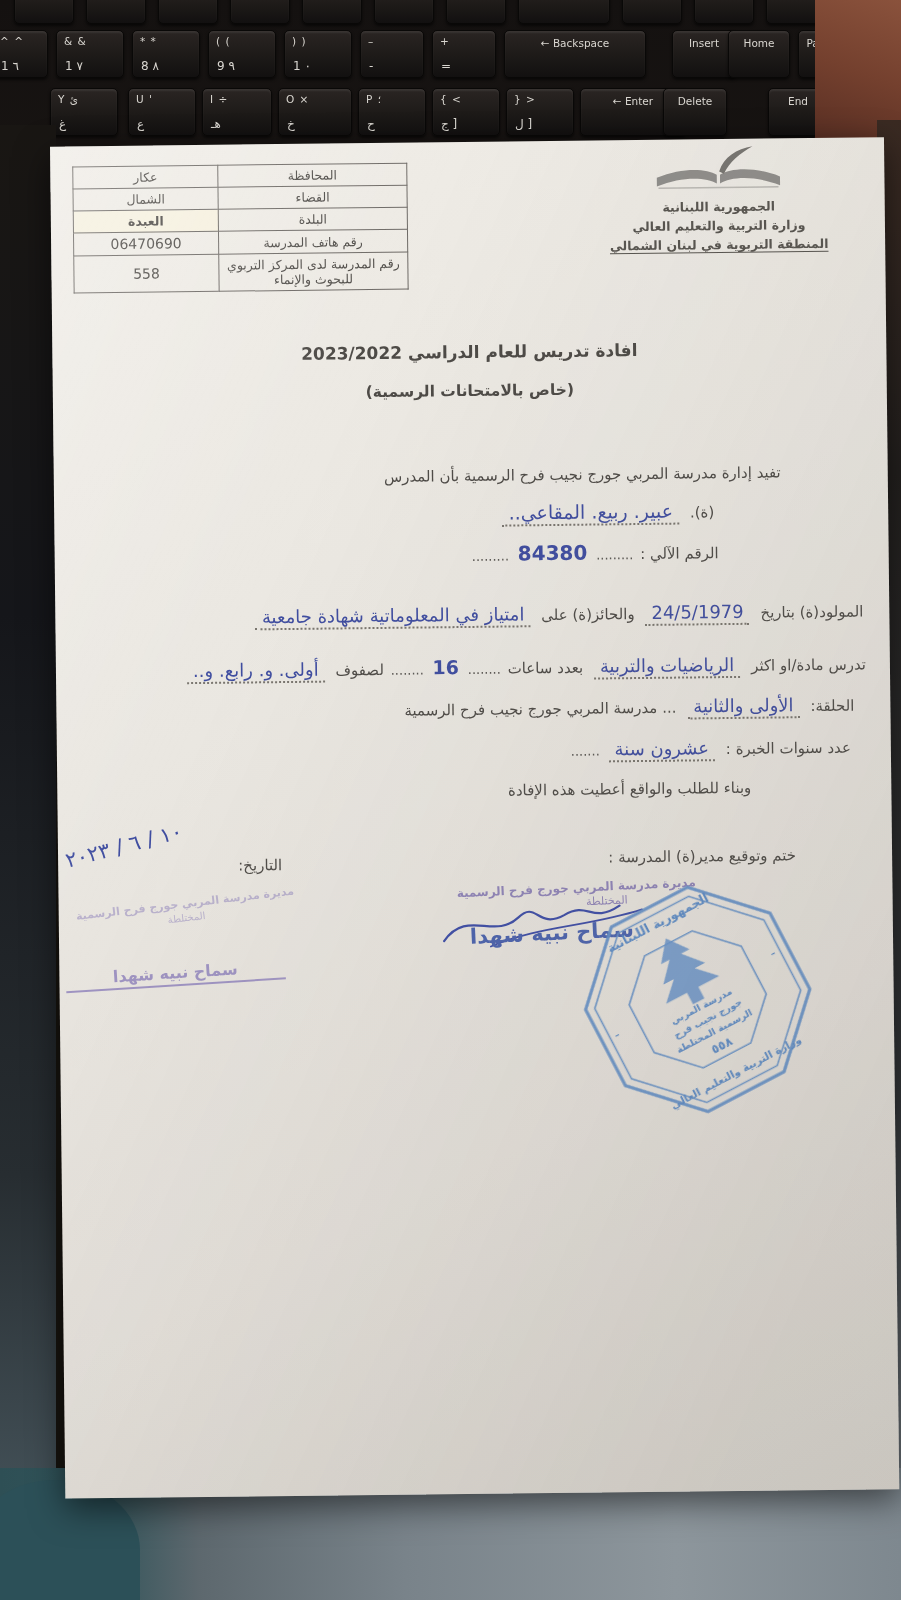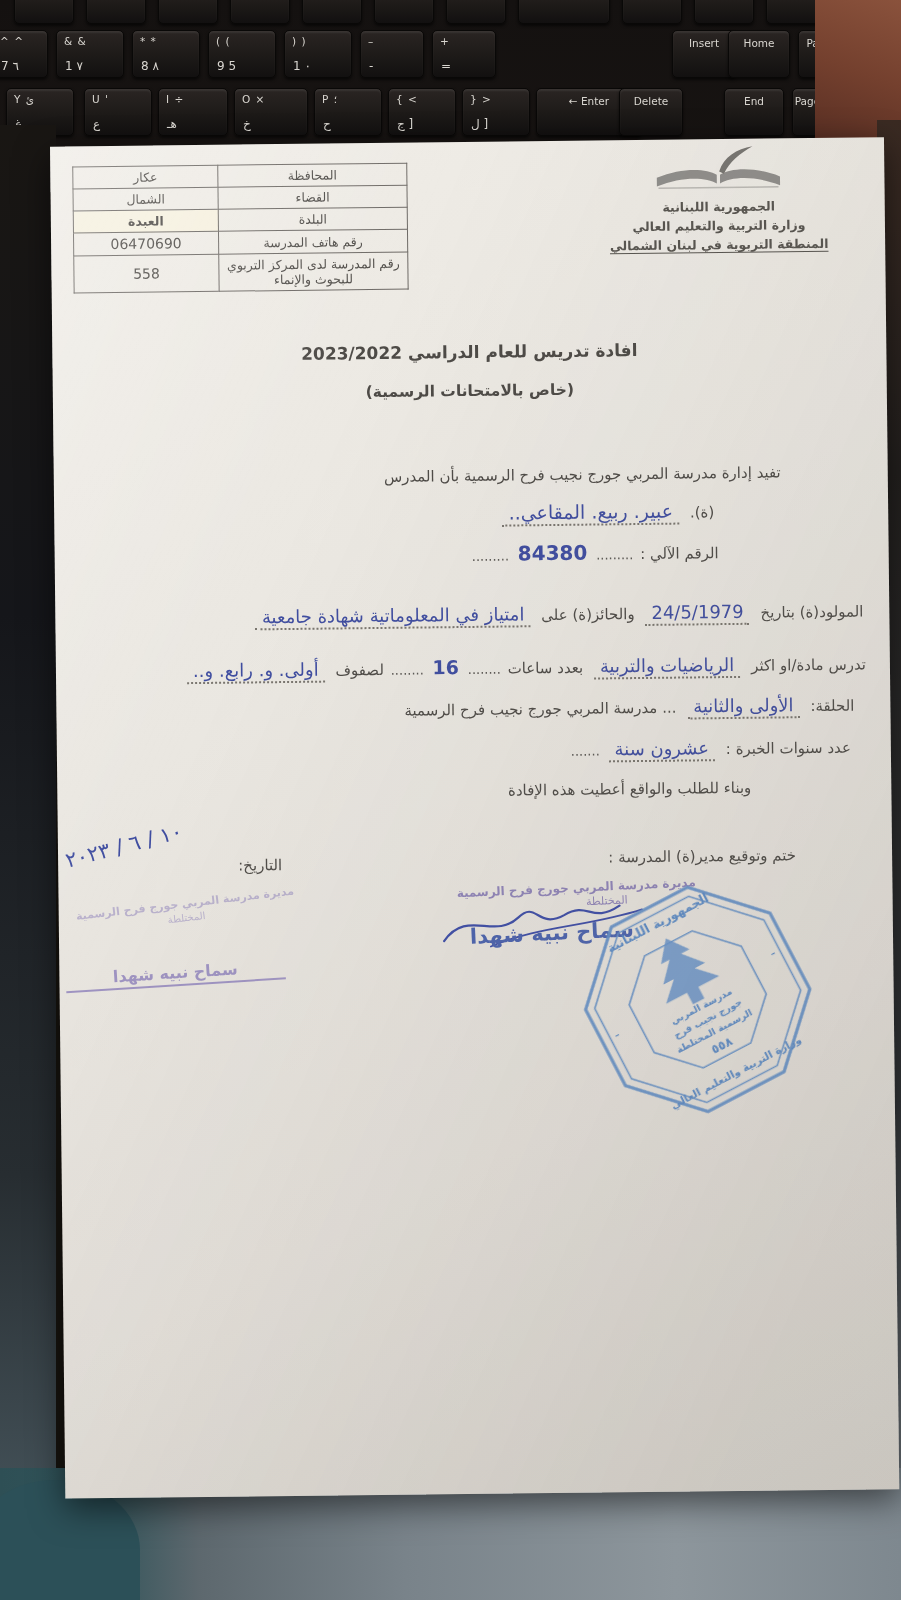--- a/index.html
+++ b/index.html
@@ -23,21 +23,21 @@
        background:linear-gradient(180deg,#141110 0%,#191513 55%,#0f0d0c 100%);}
   .key{position:absolute;height:46px;border-radius:5px;
        background:linear-gradient(180deg,#2a2523 0%,#1d1a18 55%,#121010 100%);
        border:1px solid #090807;box-shadow:inset 0 2px 2px rgba(255,255,255,.07),0 2px 3px rgba(0,0,0,.6);
        color:#d9d6d0;}
   .key .kt{position:absolute;top:4px;left:7px;font-size:10.5px;letter-spacing:1px;white-space:nowrap;}
   .key .kb{position:absolute;bottom:4px;left:8px;font-size:12px;white-space:nowrap;}
   .key .kc{display:flex;width:100%;height:100%;align-items:flex-start;justify-content:center;
            padding-top:6px;box-sizing:border-box;font-size:10.5px;text-align:center;line-height:12px;}
   .key.deco{top:-16px;height:38px;}
-  .row1{top:30px;} .row2{top:88px;}
+  .row1{top:30px;} .row2{top:88px;margin-left:44px;}
 
   
   .paper{position:absolute;left:50px;top:146px;width:834px;height:1352px;
          transform:rotate(-0.65deg);transform-origin:60px 0;
          background:linear-gradient(155deg,#f0ede7 0%,#eae7e1 38%,#e3dfd9 70%,#d7d3cc 100%);
          box-shadow:0 10px 34px rgba(0,0,0,.55);color:#4e4b47;}
   .paper::after{content:"";position:absolute;inset:0;pointer-events:none;
          background:linear-gradient(115deg,rgba(255,255,255,.22) 0%,rgba(255,255,255,0) 28%,rgba(110,104,96,.12) 88%);}
 
   .info-table{position:absolute;left:22px;top:20px;border-collapse:collapse;direction:rtl;}
@@ -111,45 +111,48 @@
     <div class="key deco" style="left:374px;width:58px"></div>
     <div class="key deco" style="left:446px;width:58px"></div>
     <div class="key deco" style="left:518px;width:90px"></div>
     <div class="key deco" style="left:622px;width:58px"></div>
     <div class="key deco" style="left:694px;width:58px"></div>
     <div class="key deco" style="left:766px;width:58px"></div>
     <div class="key deco" style="left:838px;width:63px"></div>
 
     <div class="key row1" style="left:-8px;width:54px">
       <span class="kt">^ ^</span>
-        <span class="kb">7 ٦</span>
+        <span class="kb">1 ٦</span>
       </div>
     <div class="key row1" style="left:56px;width:66px">
       <span class="kt">&amp; &amp;</span>
         <span class="kb">1 ٧</span>
       </div>
     <div class="key row1" style="left:132px;width:66px">
       <span class="kt">* *</span>
         <span class="kb">8 ٨</span>
       </div>
     <div class="key row1" style="left:208px;width:66px">
       <span class="kt">( (</span>
-        <span class="kb">9 5</span>
+        <span class="kb">9 ٩</span>
       </div>
     <div class="key row1" style="left:284px;width:66px">
       <span class="kt">) )</span>
         <span class="kb">1 ٠</span>
       </div>
     <div class="key row1" style="left:360px;width:62px">
       <span class="kt">–</span>
         <span class="kb">-</span>
       </div>
     <div class="key row1" style="left:432px;width:62px">
       <span class="kt">+</span>
         <span class="kb">=</span>
+      </div>
+    <div class="key row1" style="left:504px;width:140px">
+      <span class="kc">← Backspace</span>
       </div>
     <div class="key row1" style="left:672px;width:62px">
       <span class="kc">Insert</span>
       </div>
     <div class="key row1" style="left:728px;width:60px">
       <span class="kc">Home</span>
       </div>
     <div class="key row1" style="left:798px;width:58px">
       <span class="kc">Page Up</span>
       </div>

